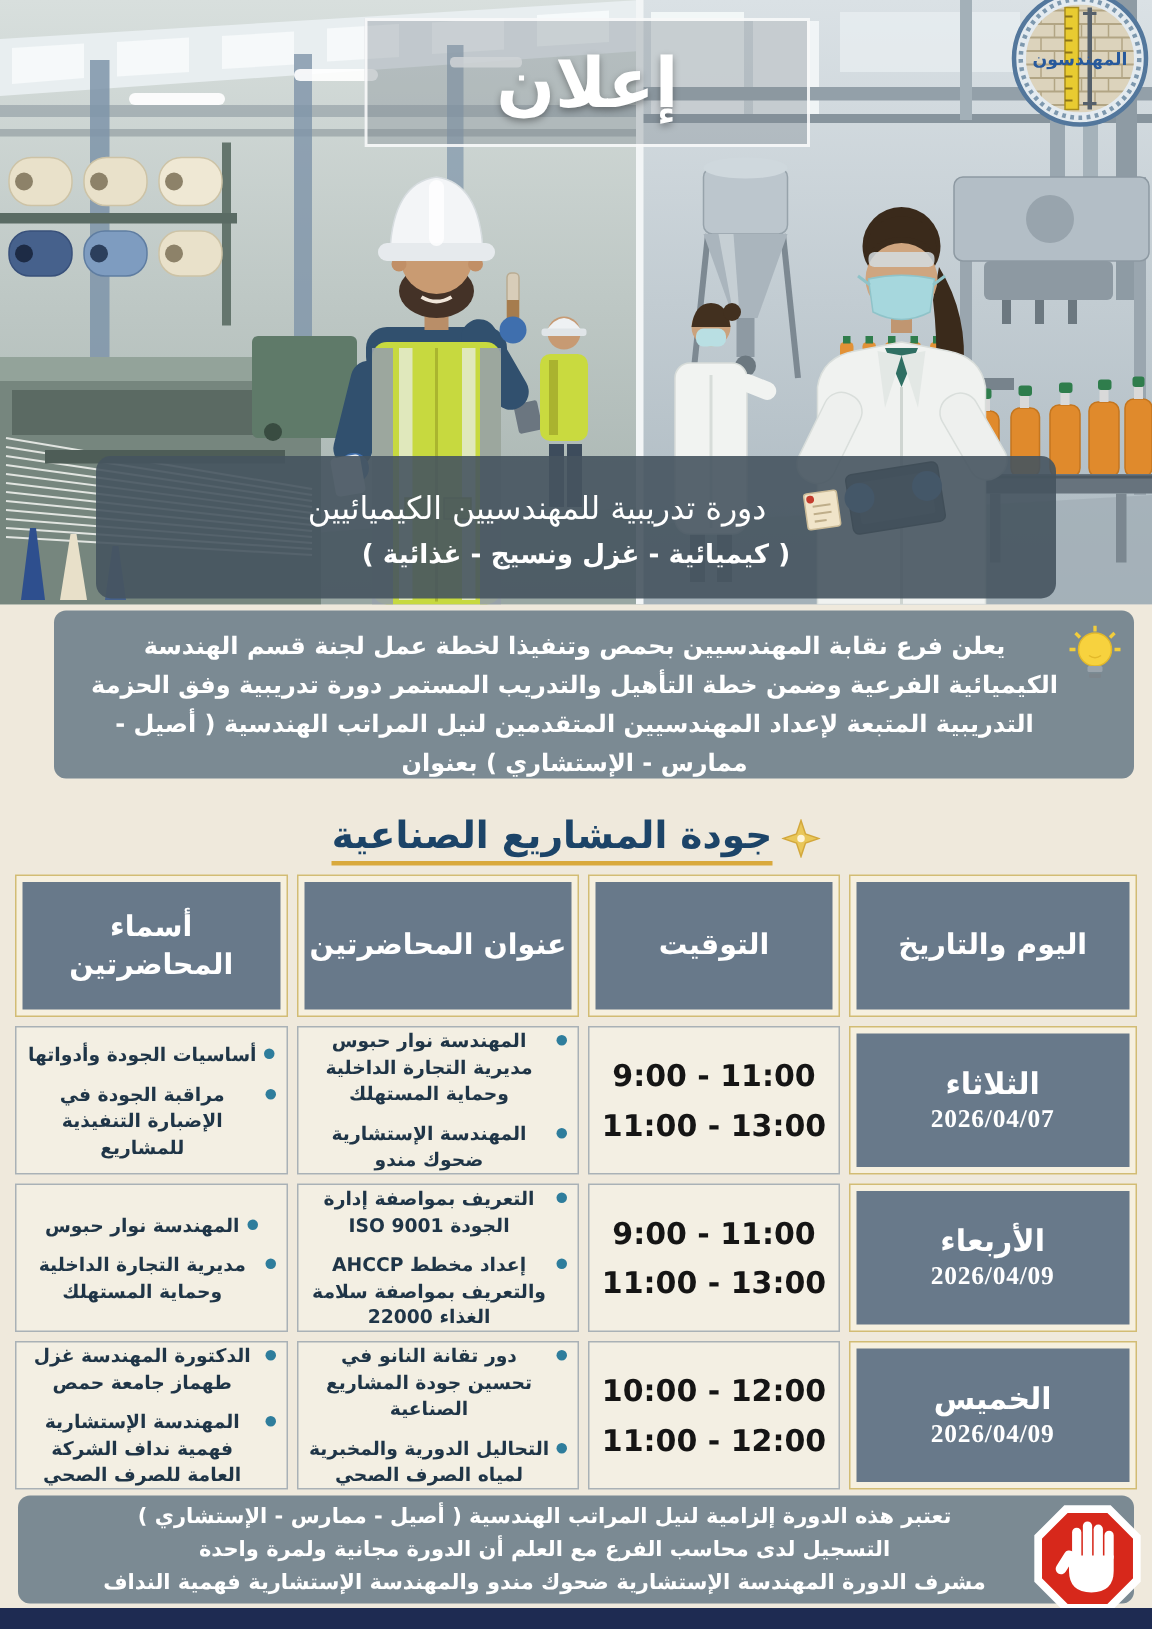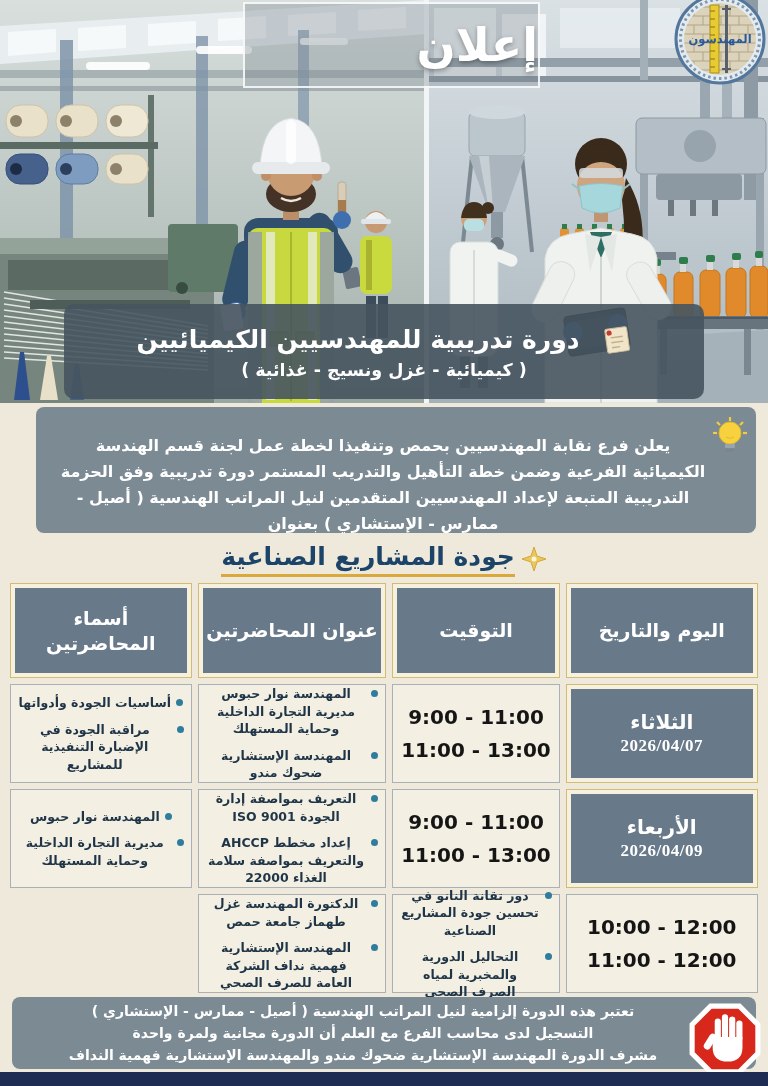--- a/index.html
+++ b/index.html
@@ -5,41 +5,41 @@
   * { margin:0; padding:0; box-sizing:border-box; }
   body { background:#555; font-family:"DejaVu Sans", sans-serif; }
   .page{
     position:relative; width:768px; height:1086px; margin:0 auto;
     background:#efe9dc; overflow:hidden; direction:rtl;
   }
   
   .photo{ position:absolute; top:0; left:0; width:768px; height:403px; }
   .photo svg.scene{ display:block; width:768px; height:403px; }
   .announce{
-    position:absolute; left:243px; top:2px; width:297px; height:86px;
+    position:absolute; left:243px; top:12px; width:297px; height:86px;
     border:2px solid rgba(255,255,255,.85); background:rgba(128,140,148,.38);
-    display:flex; align-items:center; justify-content:flex-start;
+    display:flex; align-items:center; justify-content:center;
   }
   .announce .t{
     color:#fff; font-size:46px; font-weight:bold; line-height:1;
     text-shadow:0 2px 5px rgba(0,0,0,.35);
   }
   .logo{ position:absolute; right:2px; top:-7px; width:92px; height:92px; }
   .title-banner{
     position:absolute; left:64px; right:64px; bottom:4px; height:95px;
     background:rgba(70,84,95,.9); border-radius:10px;
     display:flex; flex-direction:column; align-items:center; justify-content:center; gap:5px;
   }
-  .title-banner .l1{ display:flex; align-items:center; gap:22px; color:#fff; font-size:25px; font-weight:bold; }
+  .title-banner .l1{ display:flex; align-items:center; gap:22px; color:#fff; font-size:21px; font-weight:normal; }
   .title-banner .l2{ color:#fff; font-size:17.5px; font-weight:bold; }
   
   .intro{
-    position:absolute; top:407px; left:12px; right:12px; height:126px;
+    position:absolute; top:407px; left:12px; right:12px; height:112px;
     background:#7b8a93; border-radius:8px; color:#fff;
-    padding:26px 48px 11px 22px; text-align:center;margin-left:24px;
+    padding:11px 48px 11px 22px; text-align:center;margin-left:24px;
   }
   .intro p{ font-size:16px; font-weight:bold; line-height:1.62; }
   .intro .bulb{ position:absolute; top:10px; right:8px; }
   
   .heading{
     position:absolute; top:536px; left:0; right:0; height:46px;
     display:flex; align-items:center; justify-content:center; gap:6px;
   }
   .heading .txt{
     color:#1c4468; font-size:25px; font-weight:bold;
@@ -461,20 +461,26 @@
       <div class="bitem">
           <span class="dot"></span>
           <span class="btxt">المهندسة نوار حبوس</span>
         </div>
       <div class="bitem">
           <span class="dot"></span>
           <span class="btxt">مديرية التجارة الداخلية وحماية المستهلك</span>
         </div>
     </div>
 
+    <div class="frame c-date">
+        <div class="fill">
+      <div class="day">الخميس</div>
+      <div class="date" dir="ltr">2026/04/09</div>
+    </div>
+      </div>
     <div class="cell">
       <div class="time" dir="ltr">10:00 - 12:00</div>
       <div class="time" dir="ltr">11:00 - 12:00</div>
     </div>
     <div class="cell">
       <div class="bitem">
           <span class="dot"></span>
           <span class="btxt">دور تقانة النانو في تحسين جودة المشاريع الصناعية</span>
         </div>
       <div class="bitem">

